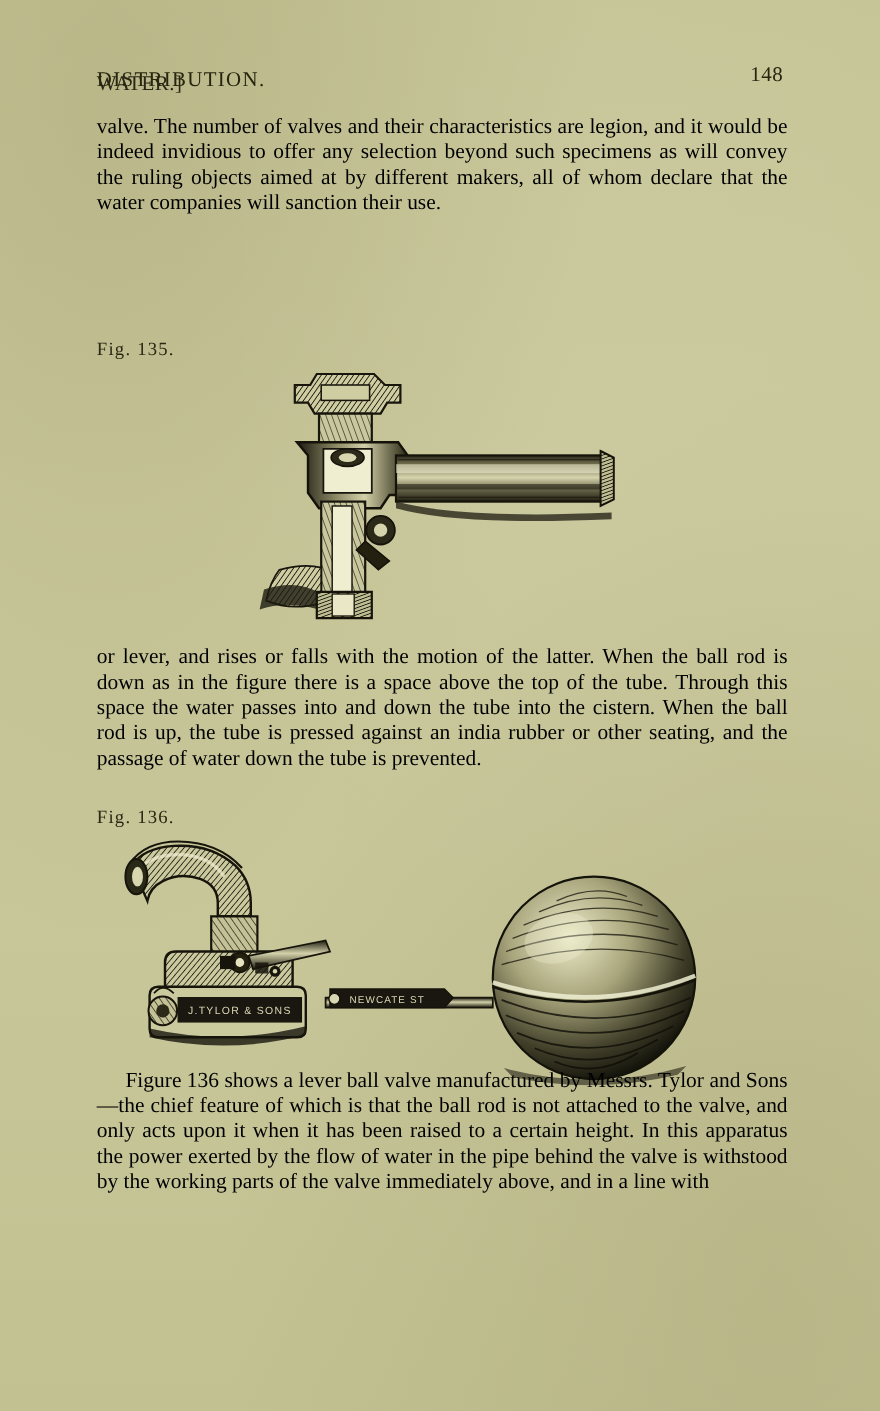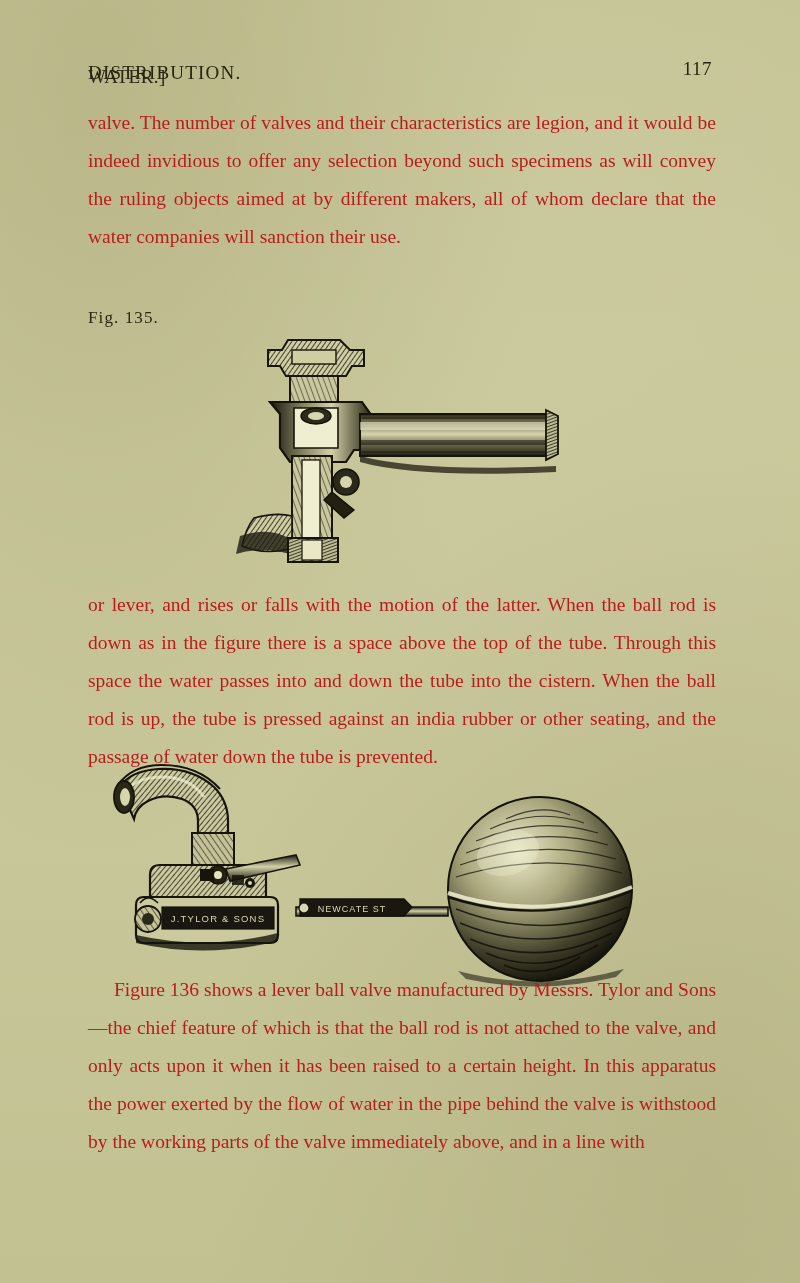--- a/index.html
+++ b/index.html
@@ -62,23 +62,23 @@
     top: -4px;
     font-size: 19px;
     letter-spacing: 0.5px;
     color: #28250f;
   }
   .body-text {
     position: absolute;
     left: 88px;
     width: 628px;
     font-size: 19.5px;
-    line-height: 38px;
+    line-height: 23px;
     text-align: justify;
-    color: #b91c1c;
+    color: #000000;
   }
   .body-text p {
     margin: 0;
   }
   .indent {
     text-indent: 26px;
   }
   .para1 { top: 104px; }
   .para2 { top: 586px; }
   .para3 { top: 971px; }
@@ -106,21 +106,21 @@
 </head>
 <body>
 
 <div class="page"></div>
 
 <div class="content">
 
   <div class="running-head">
     <span class="rh-left">WATER.]</span>
     <span class="rh-center">DISTRIBUTION.</span>
-    <span class="rh-right">117</span>
+    <span class="rh-right">148</span>
   </div>
 
   <div class="body-text para1">
     <p>valve. The number of valves and their characteristics are legion, and it would be indeed invidious to offer any selection beyond such specimens as will convey the ruling objects aimed at by different makers, all of whom declare that the water companies will sanction their use.</p>
   </div>
 
   <div class="fig-label fig135-label">Fig. 135.</div>
 
   <div class="figure fig135">
     <svg width="380" height="240" viewBox="0 0 380 240" xmlns="http://www.w3.org/2000/svg">
@@ -187,20 +187,21 @@
         <line x1="152" y1="86" x2="336" y2="86"></line>
         <line x1="152" y1="120" x2="336" y2="120"></line>
       </g>
     </svg>
   </div>
 
   <div class="body-text para2">
     <p>or lever, and rises or falls with the motion of the latter. When the ball rod is down as in the figure there is a space above the top of the tube. Through this space the water passes into and down the tube into the cistern. When the ball rod is up, the tube is pressed against an india rubber or other seating, and the passage of water down the tube is prevented.</p>
   </div>
 
+  <div class="fig-label fig136-label">Fig. 136.</div>
 
   <div class="figure fig136">
     <svg width="620" height="230" viewBox="0 0 620 230" xmlns="http://www.w3.org/2000/svg">
       <defs>
         <pattern id="h2a" width="4" height="4" patternTransform="rotate(40)" patternUnits="userSpaceOnUse">
           <rect width="4" height="4" fill="#cbc99e"></rect>
           <line x1="0" y1="0" x2="0" y2="4" stroke="#1b1910" stroke-width="1.5"></line>
         </pattern>
         <pattern id="h2b" width="5" height="5" patternTransform="rotate(-35)" patternUnits="userSpaceOnUse">
           <rect width="5" height="5" fill="#c3c195"></rect>

